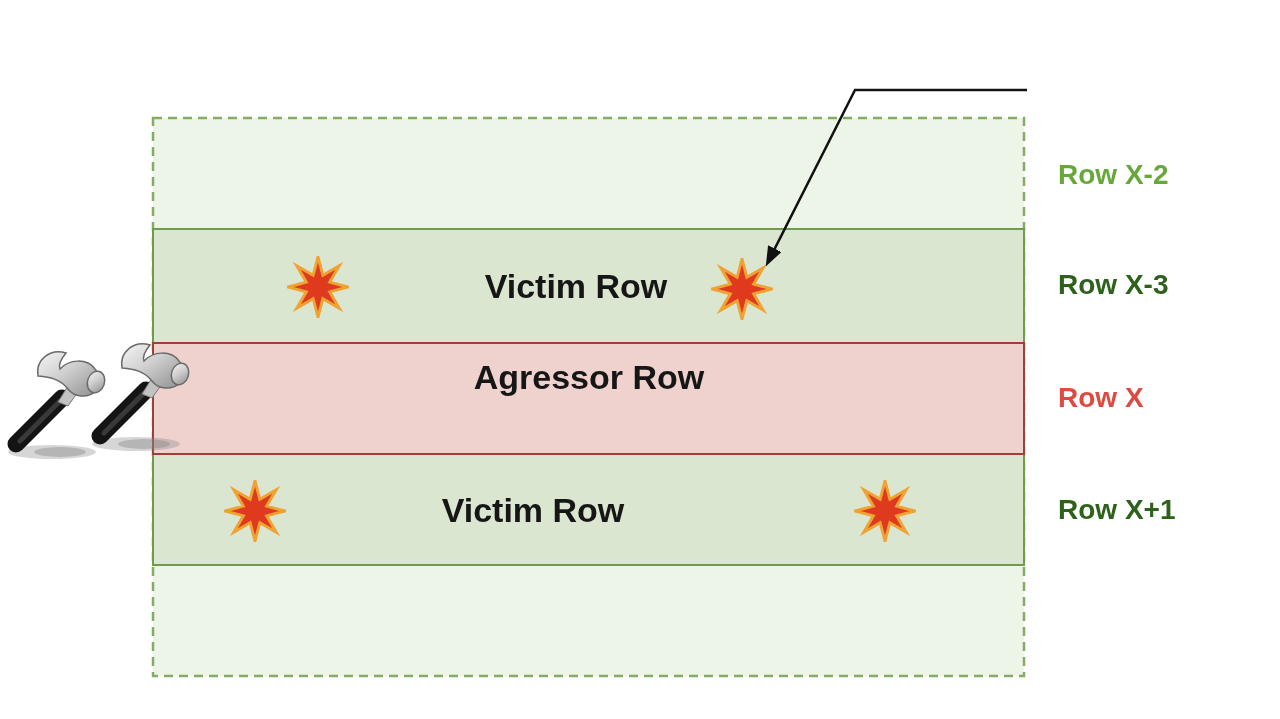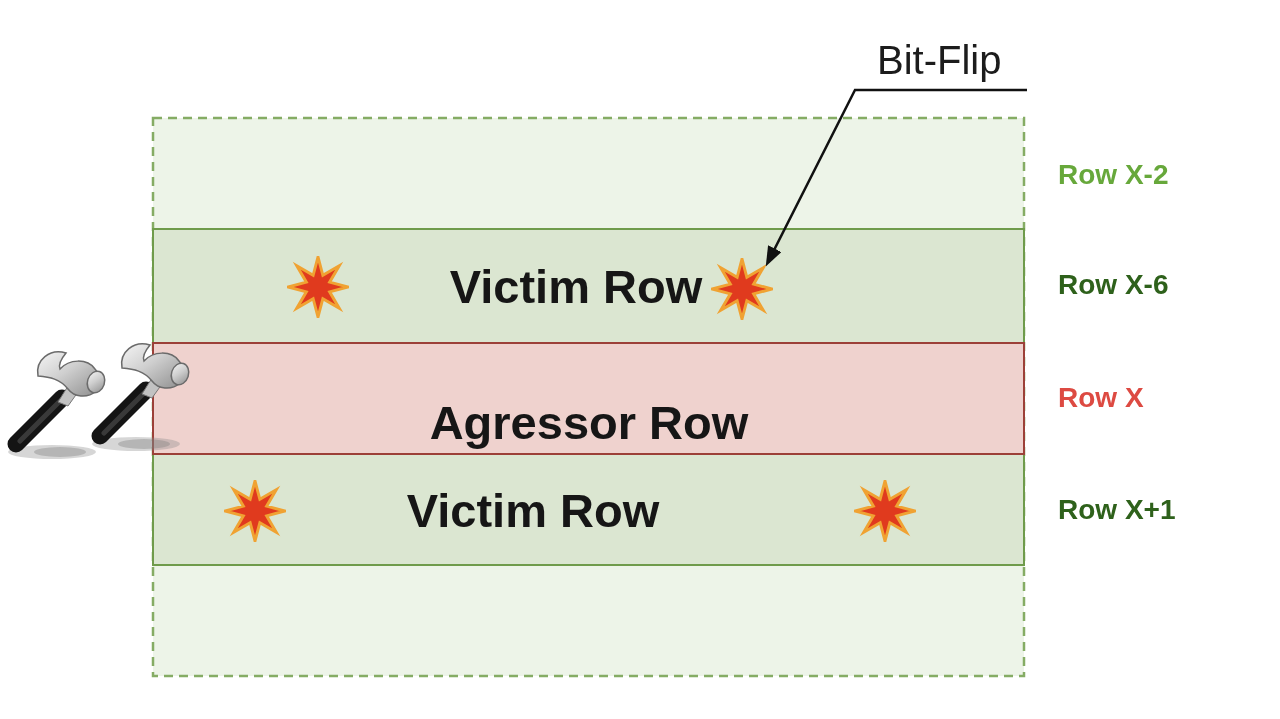--- a/index.html
+++ b/index.html
@@ -19,23 +19,23 @@
   .underlay{z-index:1;} .overlay{z-index:5;}
 
   .band{position:absolute;left:152px;width:873px;}
   .band-victim{background:var(--victim-band-bg);border:2px solid var(--victim-band-border);z-index:2;}
   .band-aggressor{background:var(--aggressor-band-bg);border:2px solid var(--aggressor-band-border);z-index:3;}
   .band-victim-upper{top:228px;height:116px;}
   .band-aggressor{top:342px;height:113px;}
   .band-victim-lower{top:453px;height:113px;}
 
   .band-text{position:absolute;transform:translate(-50%,-50%);white-space:nowrap;
-    font-size:47px;font-weight:bold;color:var(--band-text-color);z-index:4;letter-spacing:0px;}
+    font-size:34px;font-weight:bold;color:var(--band-text-color);z-index:4;letter-spacing:0px;}
   .band-text.t-upper{left:576px;top:286px;}
-  .band-text.t-aggr{left:589px;top:422px;}
+  .band-text.t-aggr{left:589px;top:377px;}
   .band-text.t-lower{left:533px;top:510px;}
 
   .row-label{position:absolute;left:1058px;height:40px;line-height:40px;
     font-size:28px;font-weight:bold;white-space:nowrap;z-index:4;}
   .lab-1{top:155px;color:var(--row-label-light-green);}
   .lab-2{top:265px;color:var(--row-label-dark-green);}
   .lab-3{top:378px;color:var(--row-label-red);}
   .lab-4{top:490px;color:var(--row-label-dark-green);text-align:center;}
   .lab-5{top:600px;color:var(--row-label-light-green);}
 
@@ -62,38 +62,37 @@
 
   <div class="band band-victim band-victim-upper"></div>
   <div class="band band-victim band-victim-lower"></div>
   <div class="band band-aggressor"></div>
 
   <div class="band-text t-upper">Victim Row</div>
   <div class="band-text t-aggr">Agressor Row</div>
   <div class="band-text t-lower">Victim Row</div>
 
   <div class="row-label lab-1">Row X-2</div>
-  <div class="row-label lab-2">Row X-6</div>
+  <div class="row-label lab-2">Row X-3</div>
   <div class="row-label lab-3">Row X</div>
   <div class="row-label lab-4">Row X+1</div>
 
   <svg class="burst burst-1" viewBox="0 0 64 64">
     <polygon stroke-width="3" points="32,1 37,20 53.9,10.1 44,27 63,32 44,37 53.9,53.9 37,44 32,63 27,44 10.1,53.9 20,37 1,32 20,27 10.1,10.1 27,20"></polygon>
   </svg>
   <svg class="burst burst-2" viewBox="0 0 64 64">
     <polygon stroke-width="3" points="32,1 37,20 53.9,10.1 44,27 63,32 44,37 53.9,53.9 37,44 32,63 27,44 10.1,53.9 20,37 1,32 20,27 10.1,10.1 27,20"></polygon>
   </svg>
   <svg class="burst burst-3" viewBox="0 0 64 64">
     <polygon stroke-width="3" points="32,1 37,20 53.9,10.1 44,27 63,32 44,37 53.9,53.9 37,44 32,63 27,44 10.1,53.9 20,37 1,32 20,27 10.1,10.1 27,20"></polygon>
   </svg>
   <svg class="burst burst-4" viewBox="0 0 64 64">
     <polygon stroke-width="3" points="32,1 37,20 53.9,10.1 44,27 63,32 44,37 53.9,53.9 37,44 32,63 27,44 10.1,53.9 20,37 1,32 20,27 10.1,10.1 27,20"></polygon>
   </svg>
 
-  <div class="bitflip-label">Bit-Flip</div>
   <svg class="overlay" viewBox="0 0 1280 719">
     <defs>
       <marker id="ah" markerWidth="8" markerHeight="6" refX="6" refY="3" orient="auto" markerUnits="strokeWidth">
         <path d="M0,0 L8,3 L0,6 Z" fill="var(--arrow-color)"></path>
       </marker>
     </defs>
     <path d="M1027,90 L855,90 L768,262" fill="none" stroke="var(--arrow-color)" stroke-width="2.5" marker-end="url(#ah)"></path>
   </svg>
 
   <svg class="hammers" viewBox="0 0 226 132">

